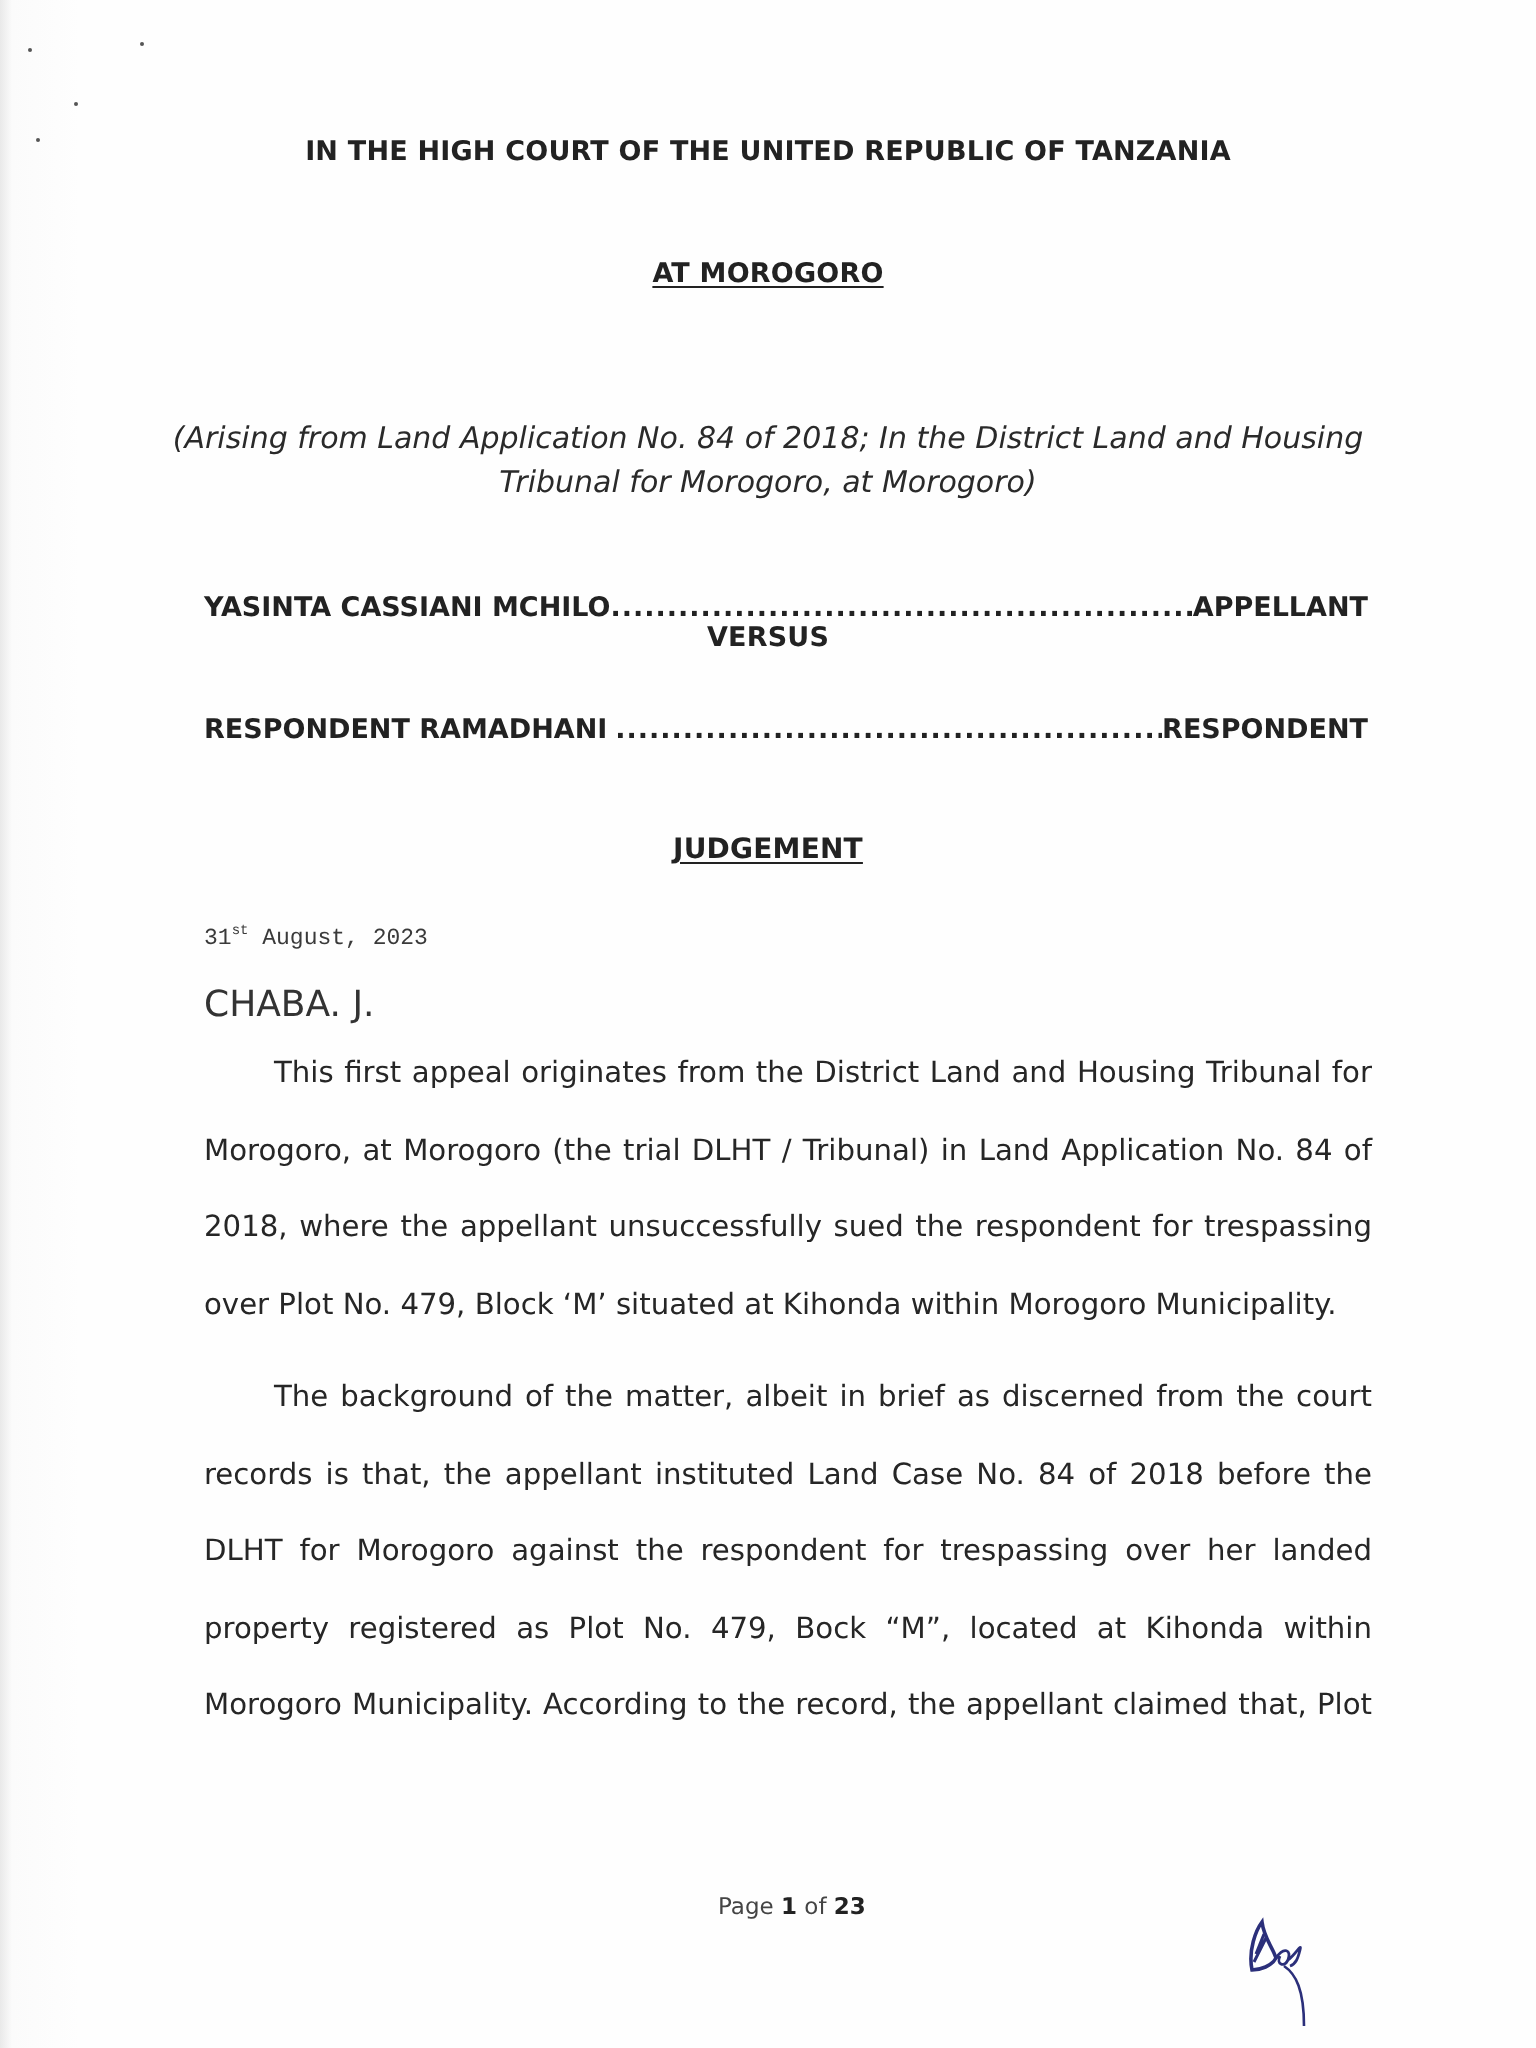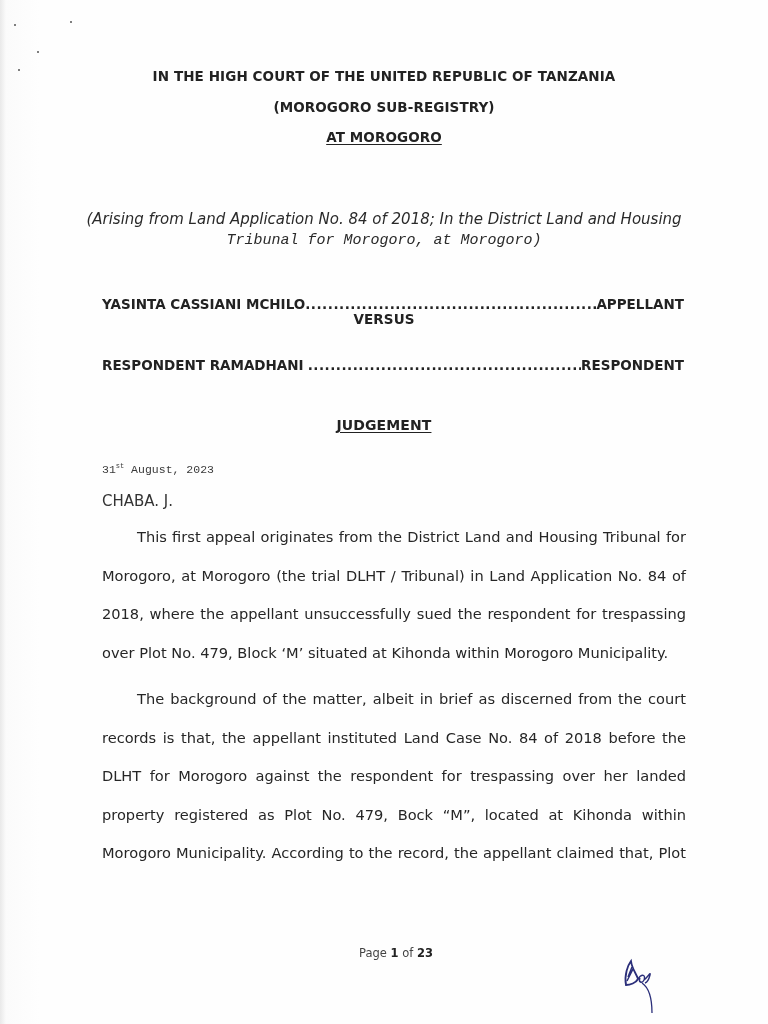--- a/index.html
+++ b/index.html
@@ -64,21 +64,21 @@
       position: absolute;
       left: 102px;
       font-size: 11.5px;
       color: #3a3a3a;
       font-family: Liberation Mono, monospace;
     }
     .small sup { font-size: 7px; }
     .judge {
       position: absolute;
       left: 102px;
-      font-size: 15px;
+      font-size: 18px;
       color: #333;
       text-align: right;
     }
     .para {
       position: absolute;
       left: 102px;
       width: 584px;
       font-size: 14.6px;
       line-height: 38.5px;
       text-align: justify;
@@ -111,29 +111,26 @@
 <body>
 
 <div class="page">
 
   <span class="speck" style="left:14px;top:24px;"></span>
   <span class="speck" style="left:37px;top:51px;"></span>
   <span class="speck" style="left:70px;top:21px;"></span>
   <span class="speck" style="left:18px;top:69px;"></span>
 
   <div class="center hdr" style="top:68px;">IN THE HIGH COURT OF THE UNITED REPUBLIC OF TANZANIA</div>
-  <div class="center hdr" style="top:99px;font-weight:normal;">
-    <span style="font-weight:bold;">(MOROGORO SUB-REGISTRY)</span>
-  </div>
   <div class="center hdr" style="top:129px;">
     <span class="u">AT MOROGORO</span>
   </div>
 
   <div class="center italic" style="top:210px;">(Arising from Land Application No. 84 of 2018; In the District Land and Housing</div>
-  <div class="center italic" style="top:232px;font-family:Liberation Mono, monospace;">Tribunal for Morogoro, at Morogoro)</div>
+  <div class="center italic" style="top:232px;">Tribunal for Morogoro, at Morogoro)</div>
 
   <div class="party" style="top:280px;">
     <span>YASINTA CASSIANI MCHILO</span>
     <span class="dots"></span>
     <span>APPELLANT</span>
   </div>
   <div class="center hdr" style="top:311px;">VERSUS</div>
   <div class="party" style="top:341px;">
     <span>RESPONDENT RAMADHANI</span>
     <span class="dots" style="padding:0 4px;"></span>

